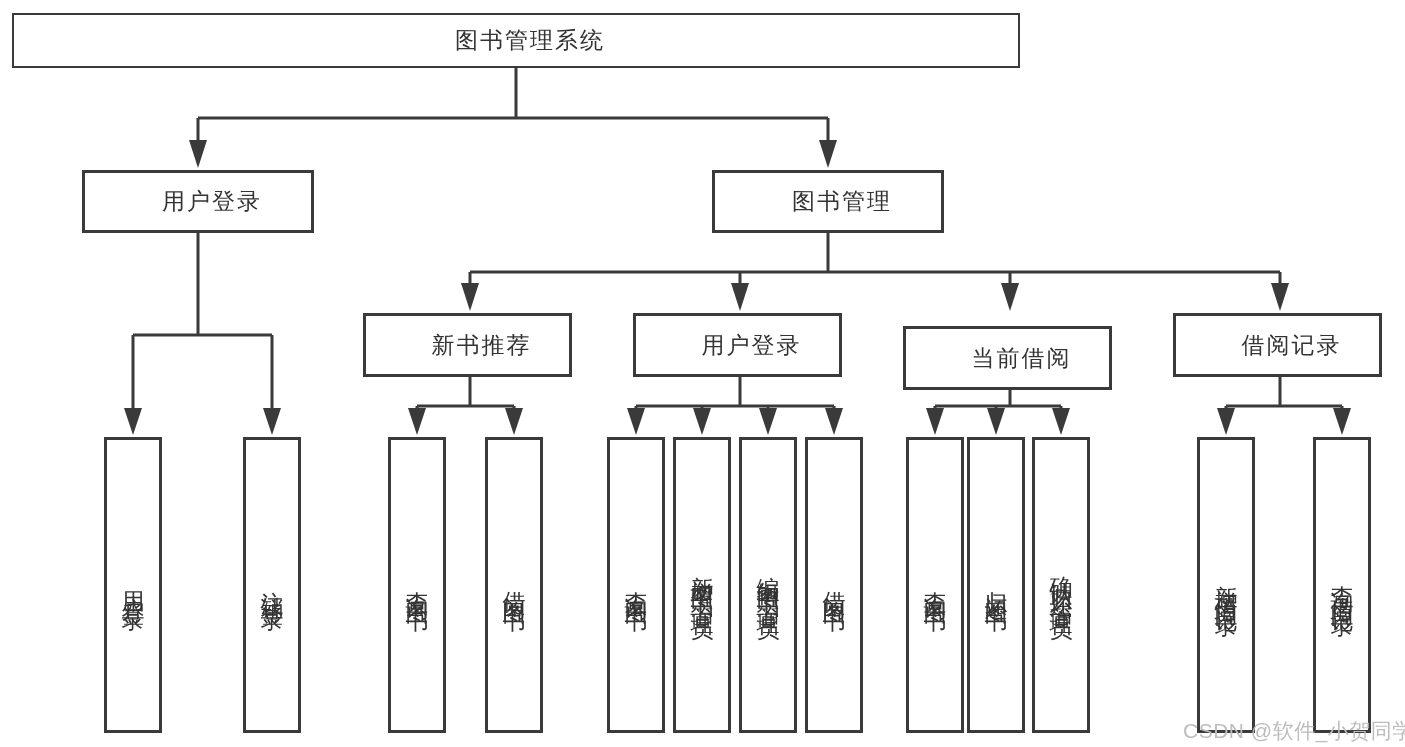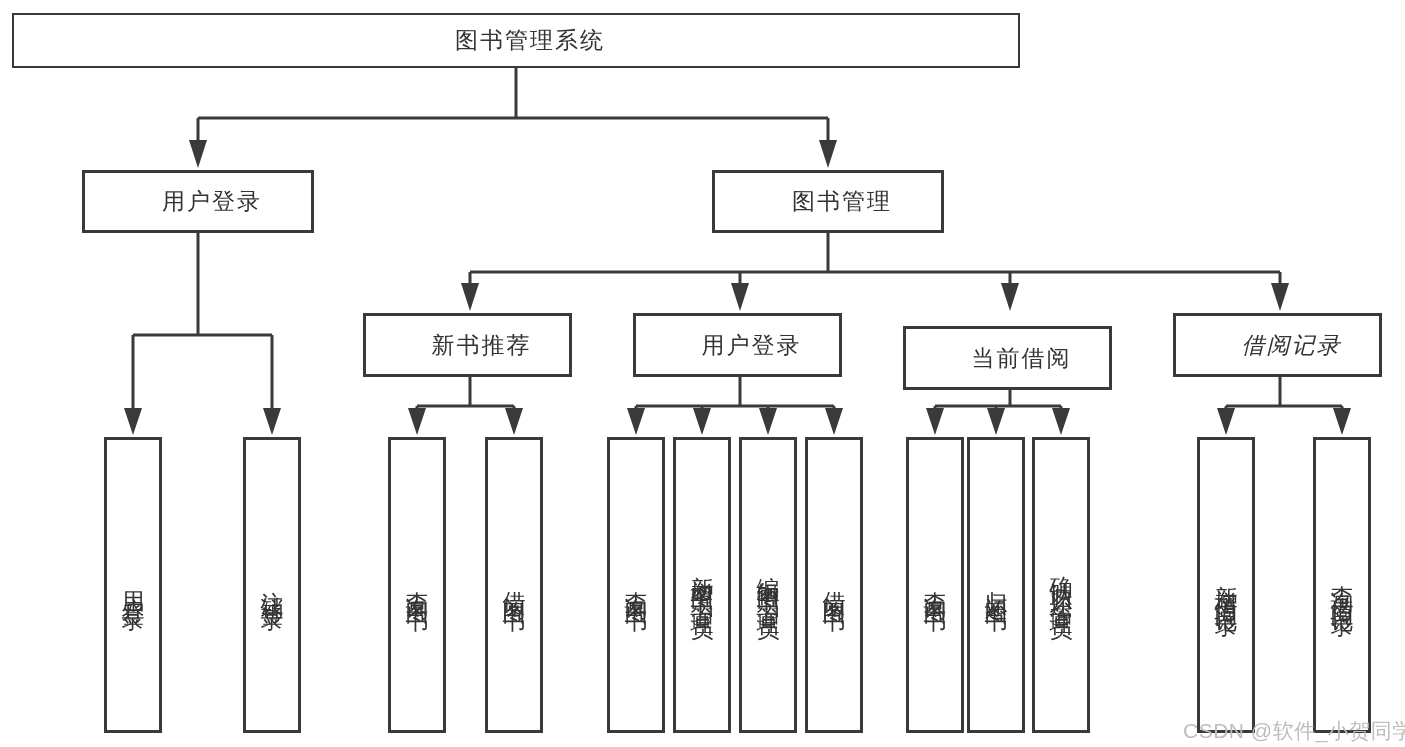--- a/index.html
+++ b/index.html
@@ -103,21 +103,21 @@
 
   <div class="box h-box l3-box" style="left:363px;">
     <span>新书推荐</span>
   </div>
   <div class="box h-box l3-box" style="left:633px;">
     <span>用户登录</span>
   </div>
   <div class="box h-box l3-box" style="left:903px;margin-top:13px;">
     <span>当前借阅</span>
   </div>
-  <div class="box h-box l3-box" style="left:1173px;font-style:italic;">
+  <div class="box h-box l3-box" style="left:1173px;">
     <span>借阅记录</span>
   </div>
 
   <div class="box v-box" style="left:104px;">
     <span>用户登录</span>
   </div>
   <div class="box v-box" style="left:243px;">
     <span>注销登录</span>
   </div>
 

